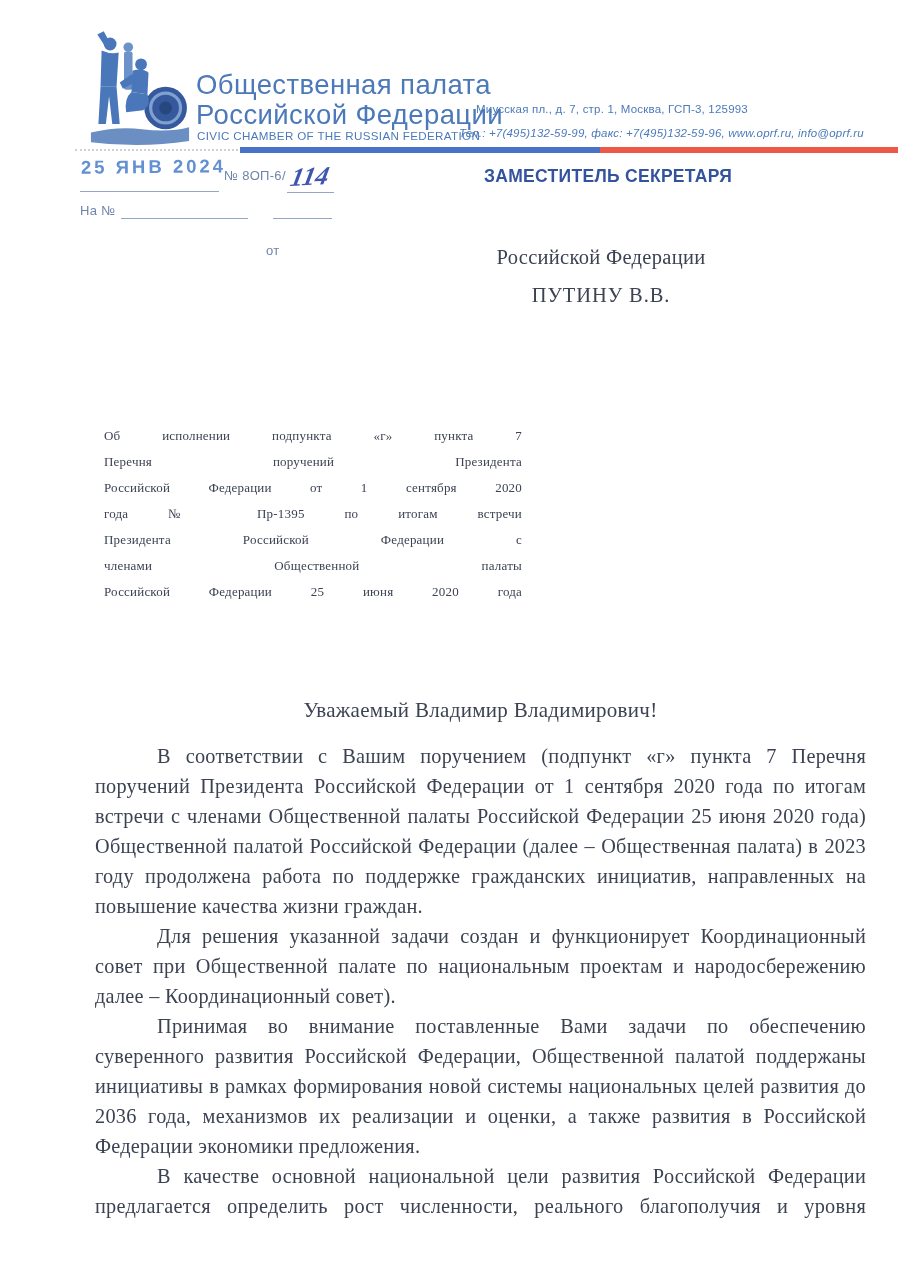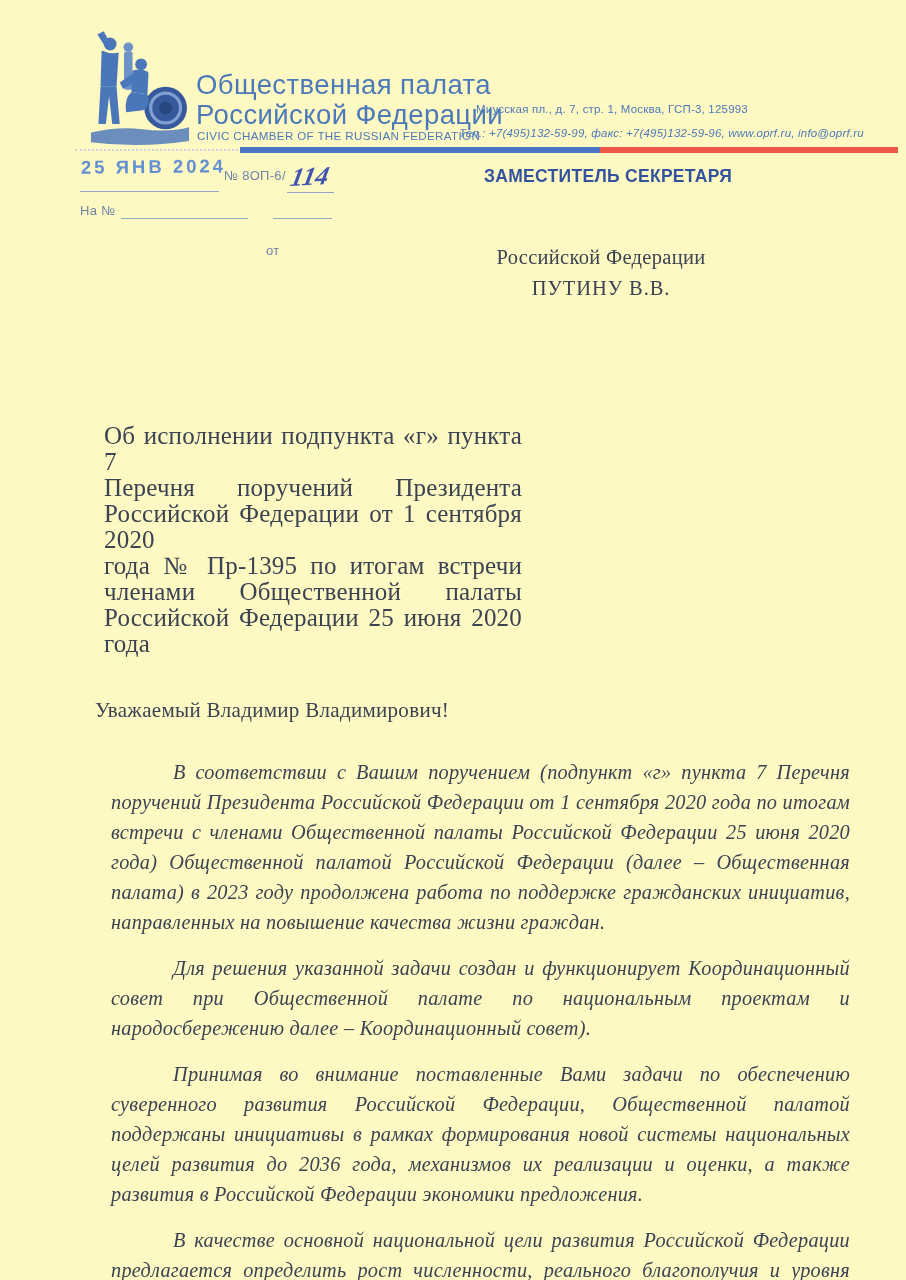--- a/index.html
+++ b/index.html
@@ -1,18 +1,18 @@
 <!DOCTYPE html>
 <html><head>
 <meta charset="utf-8">
 <style>
   html,body { margin:0; padding:0; background:#e9e9e7; }
   .page {
     position:relative; width:906px; height:1280px; margin:0 auto;
-    background:#fef9c3;
+    background:#ffffff;
     font-family:"Liberation Serif", serif;
     color:#3a4050;
     overflow:hidden;
   }
 
   
   .logo { position:absolute; left:76px; top:26px; width:128px; height:132px; }
   .org-ru {
     position:absolute; left:196px; top:70px;
     font-family:"Liberation Sans", sans-serif;
@@ -72,41 +72,41 @@
     font-family:Liberation Sans, sans-serif; font-weight:700;
     font-size:17.5px; color:#33539f; letter-spacing:0.3px; white-space:nowrap;
   }
 
   
   .addressee {
     position:absolute; left:440px; top:242px; width:322px;
     text-align:center; font-size:20.5px; line-height:31px;
     color:#3b4252; letter-spacing:0.3px;
   }
-  .addressee .name { letter-spacing:0.9px; }
+  .addressee .name { margin-top:7px; letter-spacing:0.9px; }
 
   
   .subject { position:absolute; left:104px; top:423px; width:418px; color:#3b4252; }
   .subject-line {
-    font-size:25px; line-height:26px;
+    font-size:13px; line-height:26px;
     text-align:justify; text-align-last:justify;
     letter-spacing:0.2px; white-space:normal;
   }
 
   
   .salutation {
     position:absolute; left:95px; top:698px; width:771px;
-    text-align:left; font-size:21px; color:#3b4252; letter-spacing:0.3px;
+    text-align:center; font-size:21px; color:#3b4252; letter-spacing:0.3px;
   }
   .body-text {
     position:absolute; left:95px; top:741px; width:771px;
     font-size:20.3px; line-height:30px; text-align:justify;
     color:#3b4252; letter-spacing:0.25px;
   }
-  .body-text p { margin:16px; text-indent:62px;font-style:italic; }
+  .body-text p { margin:0; text-indent:62px; }
   .body-text p.cut { text-align-last:justify; }
 </style>
 </head>
 <body>
 
 <div class="page">
 
   <div class="logo">
     <svg viewBox="0 0 120 120" width="128" height="132" xmlns="http://www.w3.org/2000/svg">
 
@@ -158,20 +158,21 @@
   <div class="addressee">
     <div>Российской Федерации</div>
     <div class="name">ПУТИНУ В.В.</div>
   </div>
 
   <div class="subject">
     <div class="subject-line">Об исполнении подпункта «г» пункта 7</div>
     <div class="subject-line">Перечня поручений Президента</div>
     <div class="subject-line">Российской Федерации от 1 сентября 2020</div>
     <div class="subject-line">года № Пр-1395 по итогам встречи</div>
+    <div class="subject-line">Президента Российской Федерации с</div>
     <div class="subject-line">членами Общественной палаты</div>
     <div class="subject-line">Российской Федерации 25 июня 2020 года</div>
   </div>
 
   <div class="salutation">Уважаемый Владимир Владимирович!</div>
 
   <div class="body-text">
     <p>В соответствии с Вашим поручением (подпункт «г» пункта 7 Перечня поручений Президента Российской Федерации от 1 сентября 2020 года по итогам встречи с членами Общественной палаты Российской Федерации 25 июня 2020 года) Общественной палатой Российской Федерации (далее – Общественная палата) в 2023 году продолжена работа по поддержке гражданских инициатив, направленных на повышение качества жизни граждан.</p>
     <p>Для решения указанной задачи создан и функционирует Координационный совет при Общественной палате по национальным проектам и народосбережению далее – Координационный совет).</p>
     <p>Принимая во внимание поставленные Вами задачи по обеспечению суверенного развития Российской Федерации, Общественной палатой поддержаны инициативы в рамках формирования новой системы национальных целей развития до 2036 года, механизмов их реализации и оценки, а также развития в Российской Федерации экономики предложения.</p>

